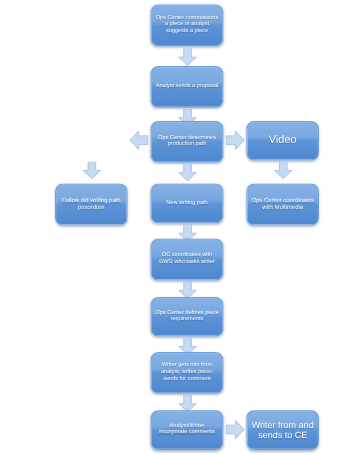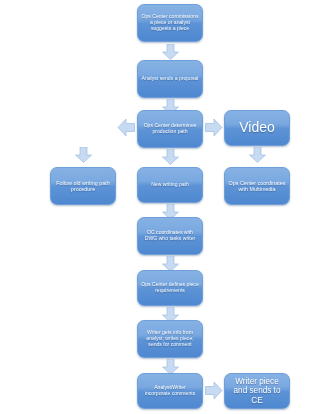--- a/index.html
+++ b/index.html
@@ -41,21 +41,21 @@
     text-shadow: 0 1px 1px rgba(30,60,100,0.45);
   }
   .node span {
     display: block;
     width: 100%;
   }
 
   .fs-small  { font-size: 5.1px; }
   .fs-mid    { font-size: 5.4px; }
   .fs-big    { font-size: 8.2px; }
-  .fs-xbig   { font-size: 14px; }
+  .fs-xbig   { font-size: 10px; }
 
   
   .arrow {
     position: absolute;
   }
   .arrow svg { display: block; }
 </style>
 </head>
 <body>
 
@@ -172,16 +172,16 @@
     <span>Analyst/Writer incorporate comments</span>
   </div>
 
   <div class="arrow" style="left:205px; top:382px;">
     <svg width="18" height="17" viewBox="0 0 18 17">
       <polygon points="0.5,4.5 0.5,12.5 9,12.5 9,17 17,8.5 9,0 9,4.5" fill="#c6daf2" stroke="#9dbbe2" stroke-width="0.7"></polygon>
     </svg>
   </div>
 
   <div class="node fs-big" style="left:224px; top:373px; width:66px; height:36px;">
-    <span>Writer piece and sends to CE</span>
+    <span>Writer from and sends to CE</span>
   </div>
 
 </div>
 
 </body></html>

